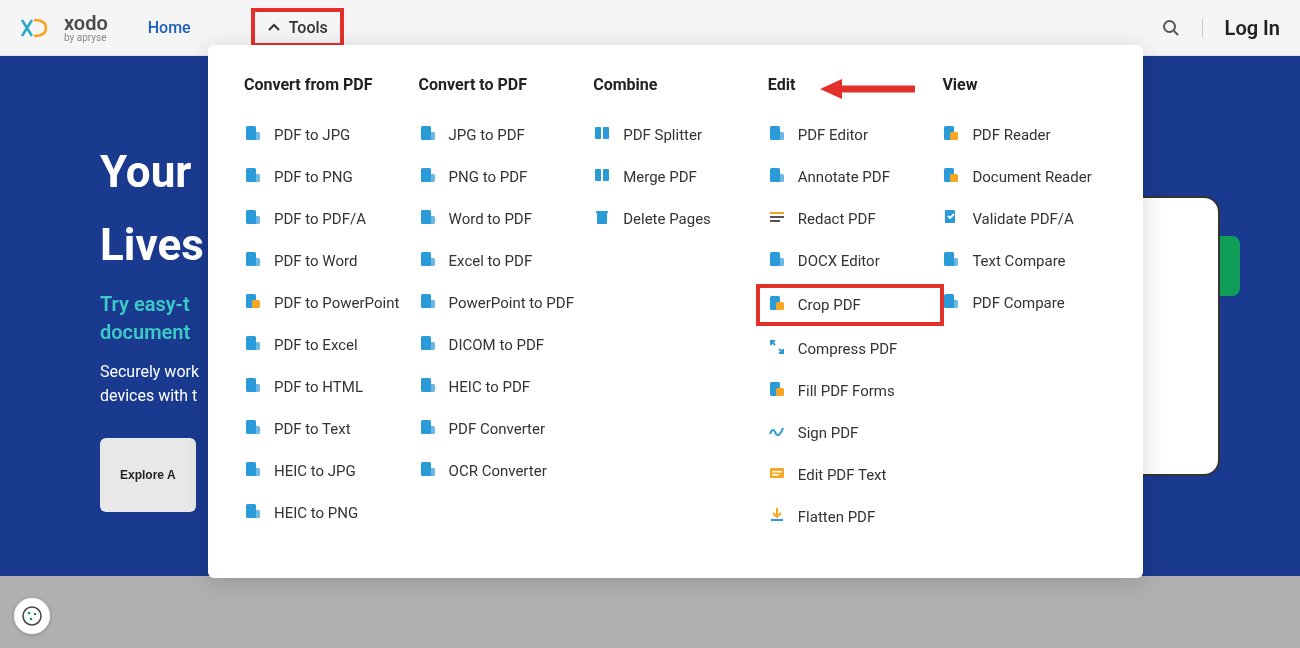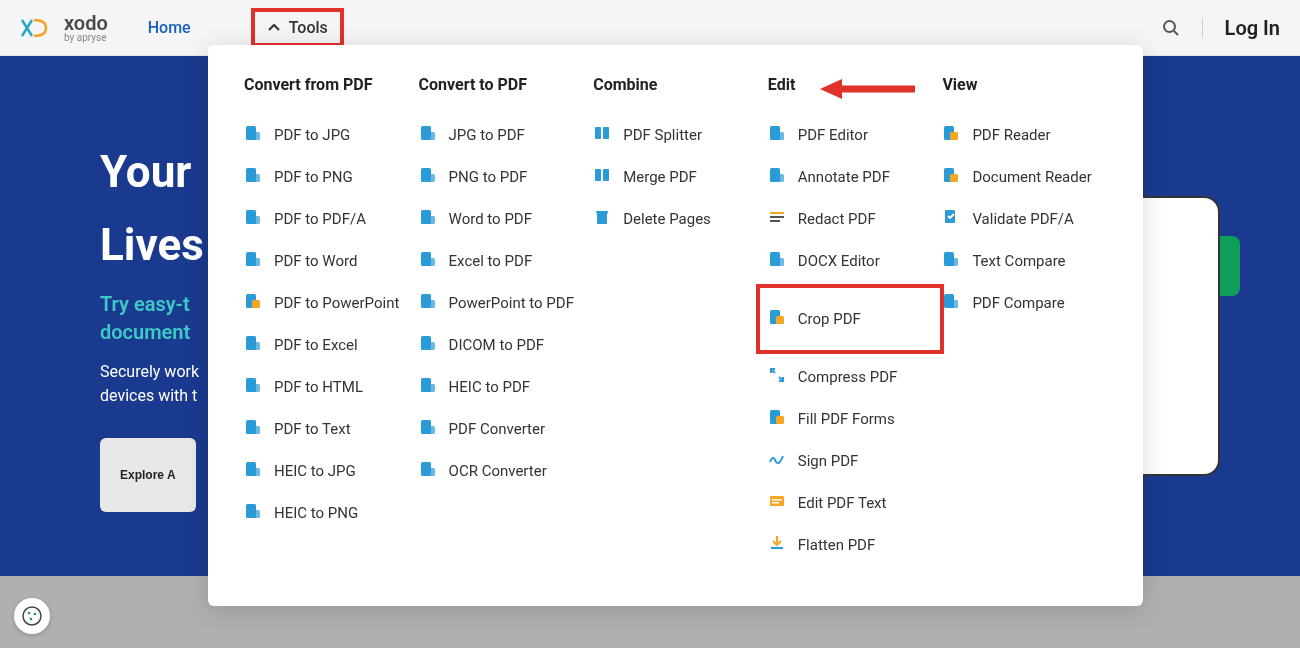--- a/index.html
+++ b/index.html
@@ -26,21 +26,21 @@
 .explore-btn { background: #e8e8e8; color: #222; padding: 30px 20px; border-radius: 6px; border:none; font-size: 12px; font-weight: 600; cursor: pointer; }
 .hero-img { position: absolute; right: 80px; top: 140px; width: 150px; height: 280px; background: #fff; border: 2px solid #333; border-radius: 16px; }
 .xl-ico { position:absolute; right:60px; top:180px; width:60px; height:60px; background:#0f9d58; border-radius:8px; display:flex; align-items:center; justify-content:center; color:#fff; font-weight:700; font-size:22px;}
 .dropdown { position: absolute; left: 208px; top: 45px; width: 935px; background: #fff; border-radius: 6px; box-shadow: 0 4px 24px rgba(0,0,0,0.15); padding: 30px 36px 40px; z-index: 100; display: flex; gap: 10px; }
 .col { flex: 1; }
 .col-title { font-size: 16px; font-weight: 700; color: #222; margin-bottom: 20px; }
 .item { display: flex; align-items: center; gap: 12px; padding: 10px 0; cursor: pointer; }
 .item-ico { width: 18px; height: 18px; flex-shrink: 0; }
 .item-label { font-size: 15px; color: #333; }
 .hl-edit { position: relative; }
-.hl-crop { border: 4px solid #e2302a; padding: 20px 8px; margin: 2px -12px; }
+.hl-crop { border: 4px solid #e2302a; padding: 6px 8px; margin: 2px -12px; }
 .hl-crop .item { padding: 0; }
 .arrow { position: absolute; left: 820px; top: 74px; z-index: 101; }
 .cookie { position: absolute; bottom: 14px; left: 14px; width: 36px; height: 36px; border-radius: 50%; background: #fff; display: flex; align-items: center; justify-content: center; box-shadow: 0 1px 4px rgba(0,0,0,0.2); }
 .footer-gap { background: #b0b0b0; height: 72px; }
 </style>
 </head>
 <body>
 
 <div class="header">
   <div class="logo">

